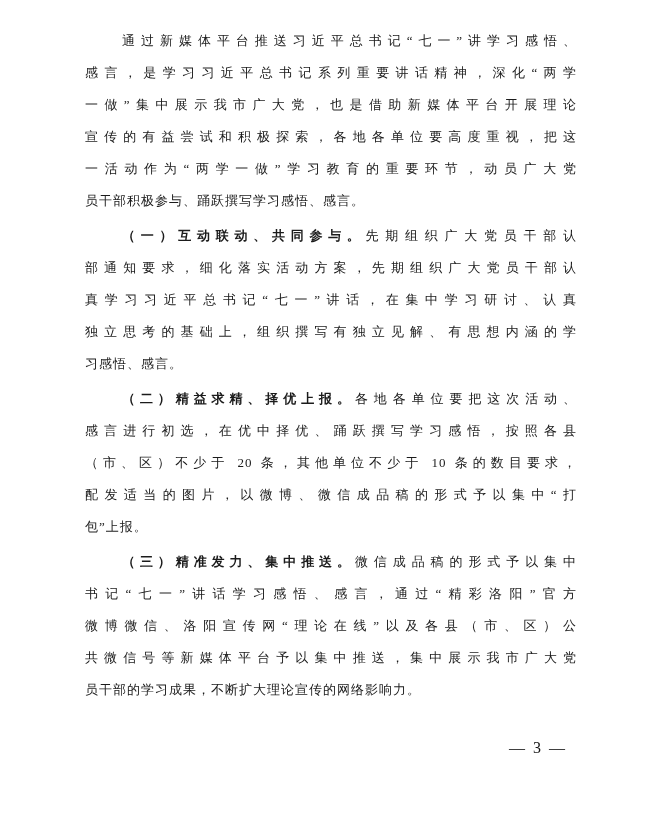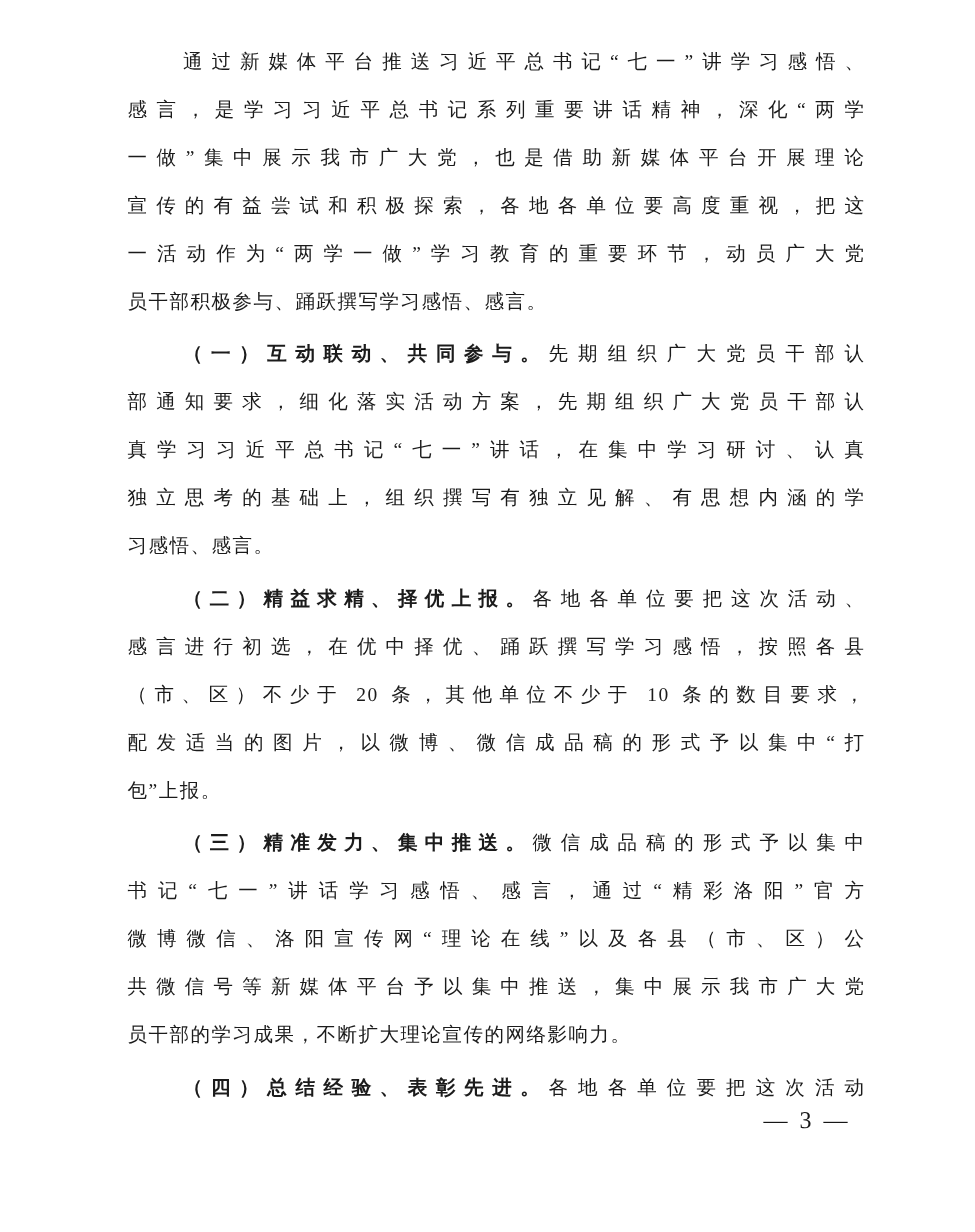--- a/index.html
+++ b/index.html
@@ -83,18 +83,15 @@
       <div class="line"><span>配发适当的图片，以微博、微信成品稿的形式予以集中“打</span></div>
       <div class="line last"><span>包”上报。</span></div>
     </div>
     <div class="para">
       <div class="line indent"><b>（三）精准发力、集中推送。</b><span>微信成品稿的形式予以集中</span></div>
       <div class="line"><span>书记“七一”讲话学习感悟、感言，通过“精彩洛阳”官方</span></div>
       <div class="line"><span>微博微信、洛阳宣传网“理论在线”以及各县（市、区）公</span></div>
       <div class="line"><span>共微信号等新媒体平台予以集中推送，集中展示我市广大党</span></div>
       <div class="line last"><span>员干部的学习成果，不断扩大理论宣传的网络影响力。</span></div>
     </div>
-    <div class="para">
-      <div class="line indent"><b>（四）总结经验、表彰先进。</b><span>各地各单位要把这次活动</span></div>
-    </div>
   </div>
 
 <div class="page-number">— 3 —</div>
 
 </body></html>

